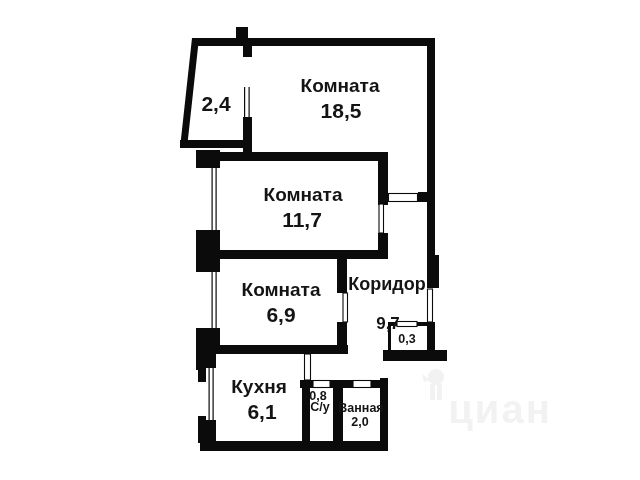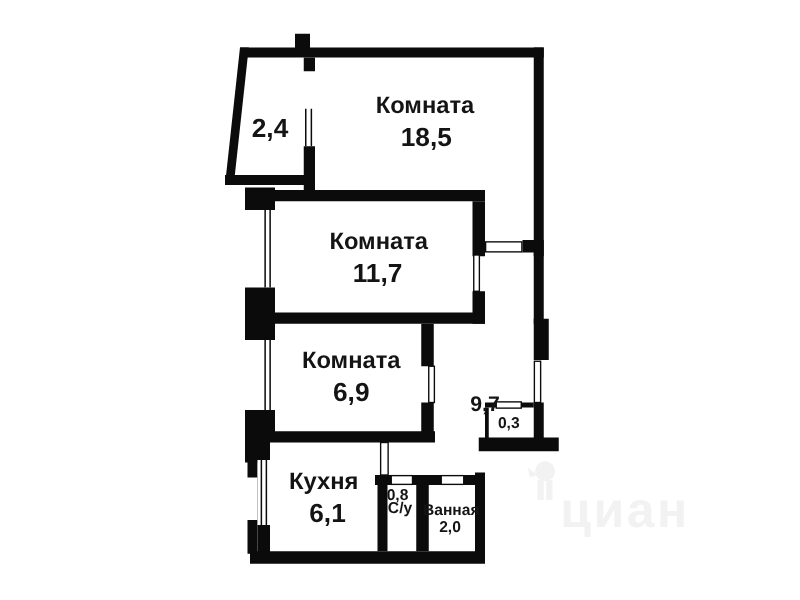--- a/index.html
+++ b/index.html
@@ -112,20 +112,21 @@
 
   <div class="lbl room" style="left:340px;top:85px;">Комната</div>
   <div class="lbl num" style="left:341px;top:110px;">18,5</div>
 
   <div class="lbl room" style="left:303px;top:194px;">Комната</div>
   <div class="lbl num" style="left:302px;top:219px;">11,7</div>
 
   <div class="lbl room" style="left:281px;top:289px;">Комната</div>
   <div class="lbl num" style="left:281px;top:314px;">6,9</div>
 
+  <div class="lbl corr" style="left:387px;top:284px;">Коридор</div>
   <div class="lbl corrnum" style="left:388px;top:303px;">9,7</div>
 
   <div class="lbl small" style="left:407px;top:339px;">0,3</div>
 
   <div class="lbl room" style="left:259px;top:386px;">Кухня</div>
   <div class="lbl num" style="left:262px;top:411px;">6,1</div>
 
   <div class="lbl small" style="left:320px;top:407px;">С/у</div>
   <div class="lbl small" style="left:318px;top:396px;">0,8</div>
 

